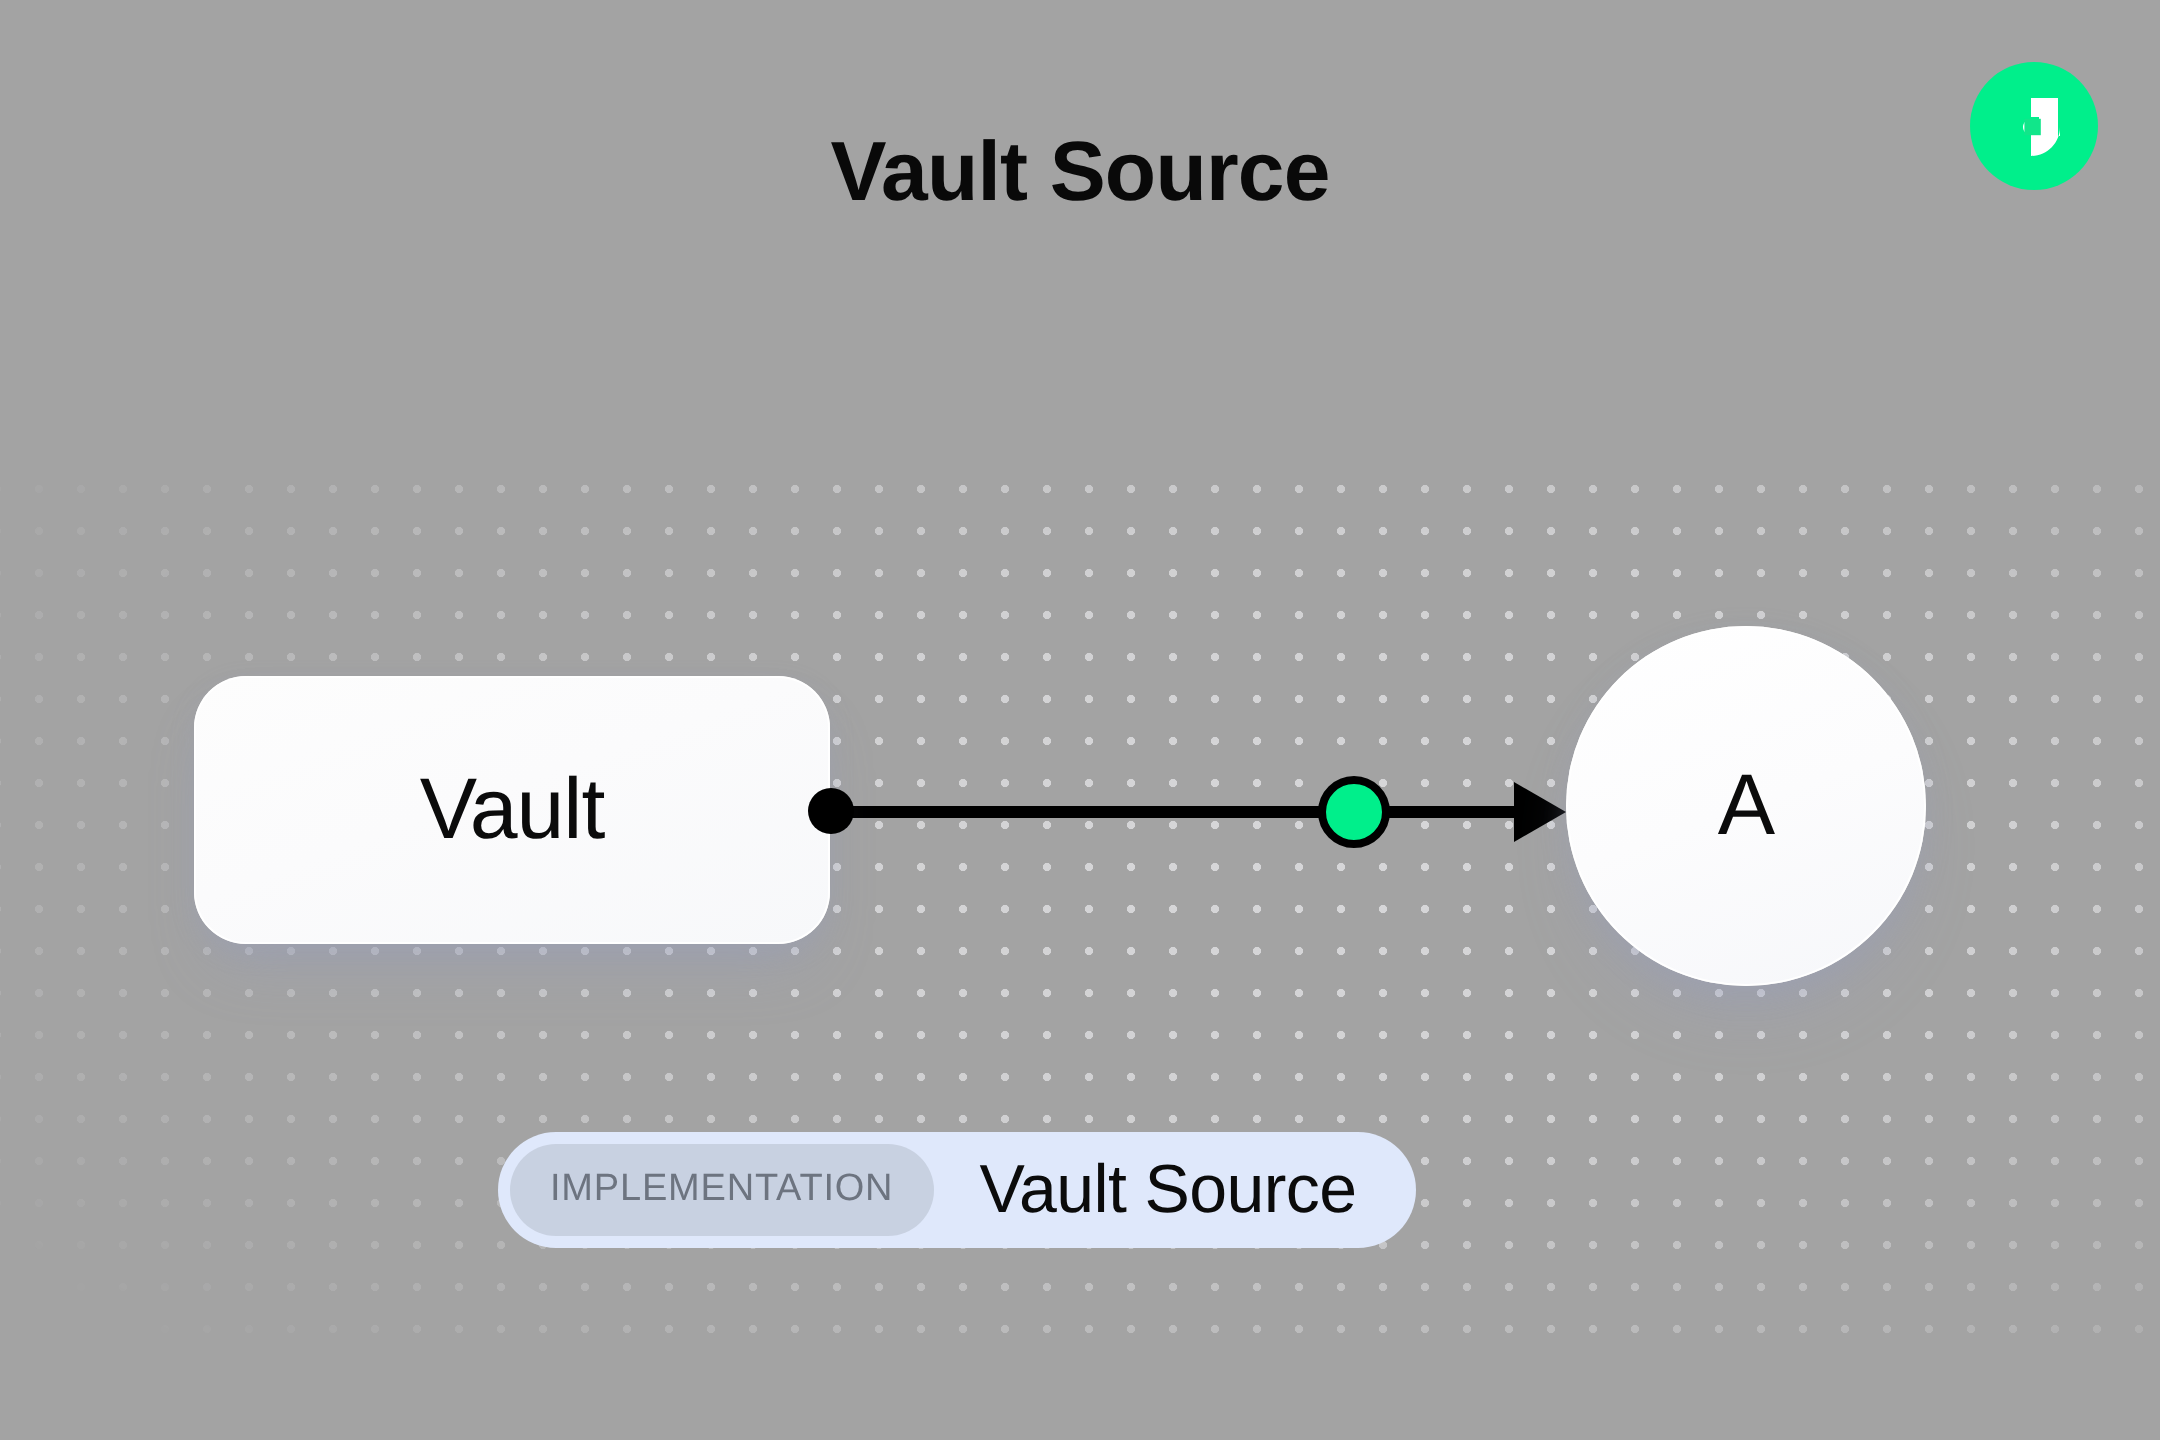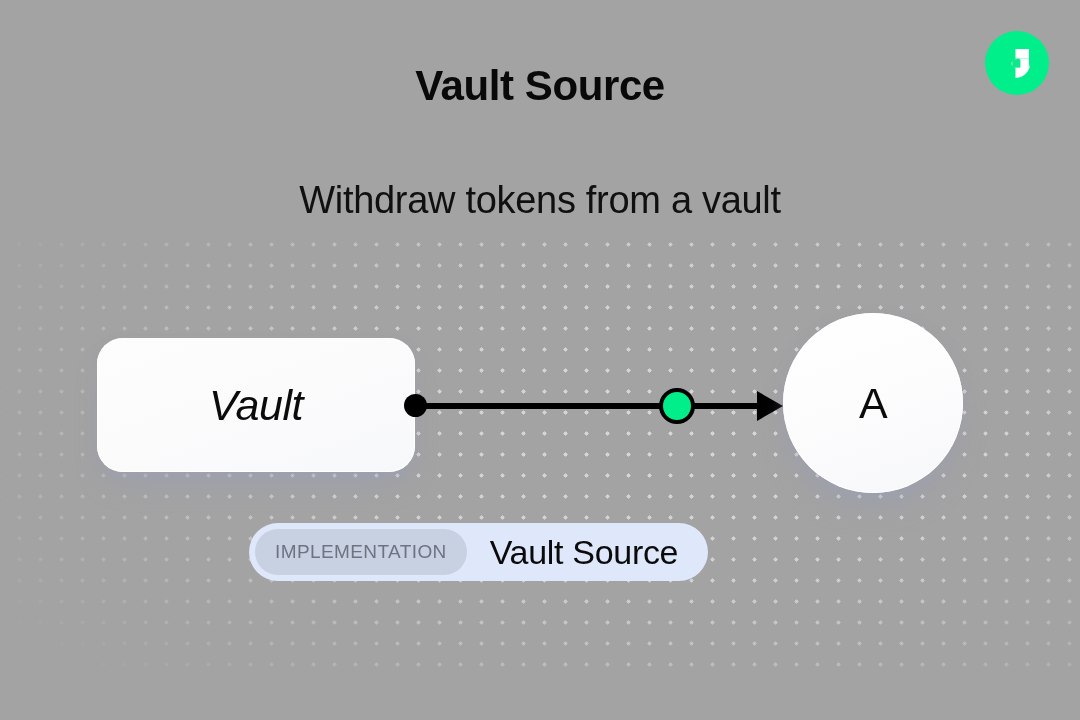--- a/index.html
+++ b/index.html
@@ -95,21 +95,20 @@
                 0 0 0 1px rgba(255,255,255,0.9) inset;
     display: flex;
     align-items: center;
     justify-content: center;
   }
   .node-box-label {
     font-size: 43px;
     font-weight: 400;
     color: #0b0b0b;
     letter-spacing: -0.5px;
-    font-style: italic;
   }
 
   .node-circle {
     position: absolute;
     left: 783px;
     top: 313px;
     width: 180px;
     height: 180px;
     border-radius: 50%;
     background: linear-gradient(160deg, #ffffff 0%, #fcfcfd 50%, #f6f7fa 100%);
@@ -155,21 +154,21 @@
     border-radius: 50%;
     background: #00ef8b;
     border: 4px solid #000000;
     box-sizing: border-box;
   }
 
   
   #impl-badge {
     position: absolute;
     left: 249px;
-    top: 523px;
+    top: 566px;
     height: 58px;
     border-radius: 29px;
     background: #dfe8fb;
     display: flex;
     align-items: center;
     padding: 0 30px 0 6px;
     box-sizing: border-box;
   }
   #impl-pill {
     height: 46px;
@@ -207,21 +206,20 @@
     <svg width="64" height="64" viewBox="0 0 64 64" xmlns="http://www.w3.org/2000/svg">
       <circle cx="32" cy="32" r="32" fill="#00ef8b"></circle>
       <path d="M44 18 H30.5 V27.5 H44 Z" fill="#ffffff"></path>
       <path d="M44 27.5 H34.5 V37 H44 Z" fill="#ffffff"></path>
       <path d="M30.5 18 C22.5 18 16 24.5 16 32.5 C16 40.5 22.5 47 30.5 47 C38.5 47 45 40.5 45 32.5 L45 37 L34.5 37 L34.5 32.5 C34.5 30.3 32.7 28.5 30.5 28.5 C28.3 28.5 26.5 30.3 26.5 32.5 C26.5 34.7 28.3 36.5 30.5 36.5 L30.5 47 C22.5 47 16 40.5 16 32.5 C16 24.5 22.5 18 30.5 18 Z" fill="#ffffff"></path>
       <rect x="27.2" y="28.4" width="8.2" height="8.2" fill="#11e68a"></rect>
     </svg>
   </div>
 
   <div id="page-title">Vault Source</div>
-  <div id="page-subtitle">Withdraw tokens from a vault</div>
 
   <div id="diagram">
 
     <svg id="edge-layer" viewBox="0 0 1080 720" xmlns="http://www.w3.org/2000/svg">
       <line x1="415" y1="406" x2="757" y2="406" stroke="#000000" stroke-width="6"></line>
       <polygon points="757,391 783,406 757,421" fill="#000000"></polygon>
     </svg>
 
     <div class="node-box">
       <span class="node-box-label">Vault</span>

